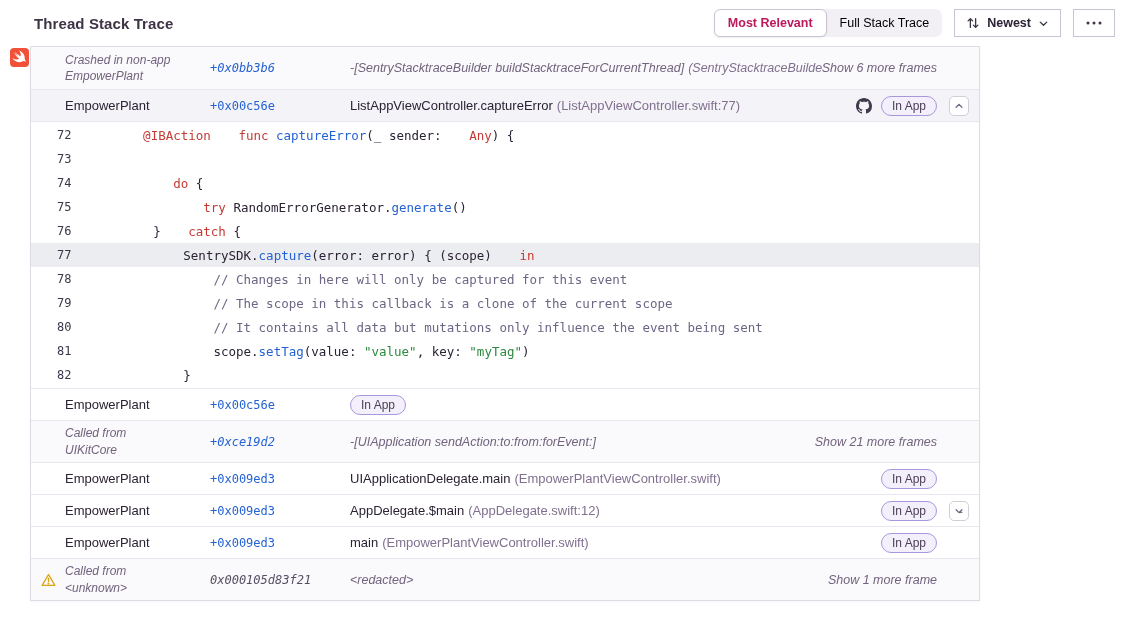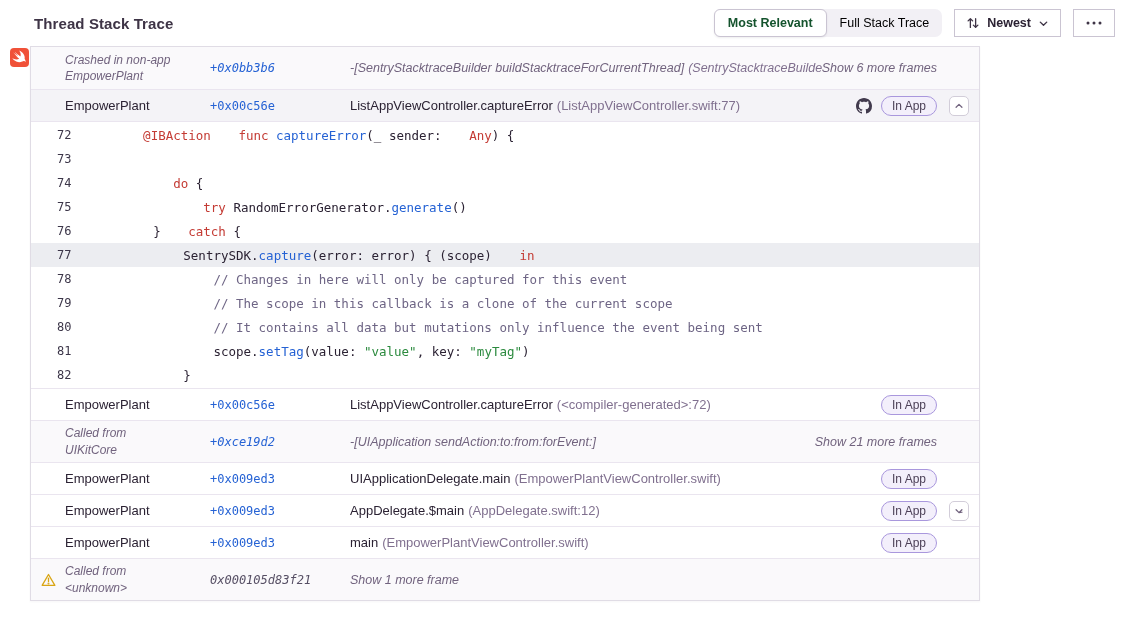--- a/index.html
+++ b/index.html
@@ -26,21 +26,21 @@
     background:#f2f0f5; border-radius:7px; height:28px;
   }
   .seg {
     border:0; background:transparent; cursor:pointer;
     font-family:"Liberation Sans", sans-serif;
     font-size:12.5px; color:#000000; padding:0 13px;
     border-radius:7px; white-space:nowrap;
   }
   .seg.active {
     background:#ffffff; border:1px solid #cac4d2; border-radius:6px;
-    font-weight:700; color:#14532d;
+    font-weight:700; color:#be185d;
     box-shadow:0 1px 2px rgba(43,34,51,.08);
   }
   .btn {
     display:flex; align-items:center; gap:7px; height:28px;
     background:#ffffff; border:1px solid #cac4d2; border-radius:0;
     padding:0 11px; cursor:pointer; color:#2b2233;
     font-family:"Liberation Sans", sans-serif;
     font-size:12.5px; font-weight:700;
   }
   .btn.more { padding:0 12px; }
@@ -240,21 +240,20 @@
         </div>
         <div class="code-line">
           <span class="gutter">82</span>
           <span class="code-text"><span>            }</span></span>
         </div>
       </div>
       <div class="frame inapp">
         <div class="icon-slot"></div>
         <div class="label">EmpowerPlant</div>
         <div class="addr">+0x00c56e</div>
-        <div class="func"><span class="fn-name">ListAppViewController.captureError</span><span class="fn-file">(&lt;compiler-generated&gt;:72)</span></div>
         <div class="right">
           <span class="badge">In App</span>
         </div>
         <div class="toggle-slot"></div>
       </div>
       <div class="frame system">
         <div class="icon-slot"></div>
         <div class="label">
           <span class="sys-line">Called from</span>
           <span class="sys-line">UIKitCore</span>
@@ -312,19 +311,20 @@
               <path d="M8 5.6 V9"></path>
               <circle cx="8" cy="11.2" r="0.4" fill="#d9a514"></circle>
             </svg>
           </span>
         </div>
         <div class="label">
           <span class="sys-line">Called from</span>
           <span class="sys-line">&lt;unknown&gt;</span>
         </div>
         <div class="addr sys muted">0x000105d83f21</div>
+        <div class="func sys"><span class="fn-name">&lt;redacted&gt;</span></div>
         <div class="right">
           <span class="more-link">Show 1 more frame</span>
         </div>
         <div class="toggle-slot"></div>
       </div>
     </div>
 </div>
 
 </body></html>

